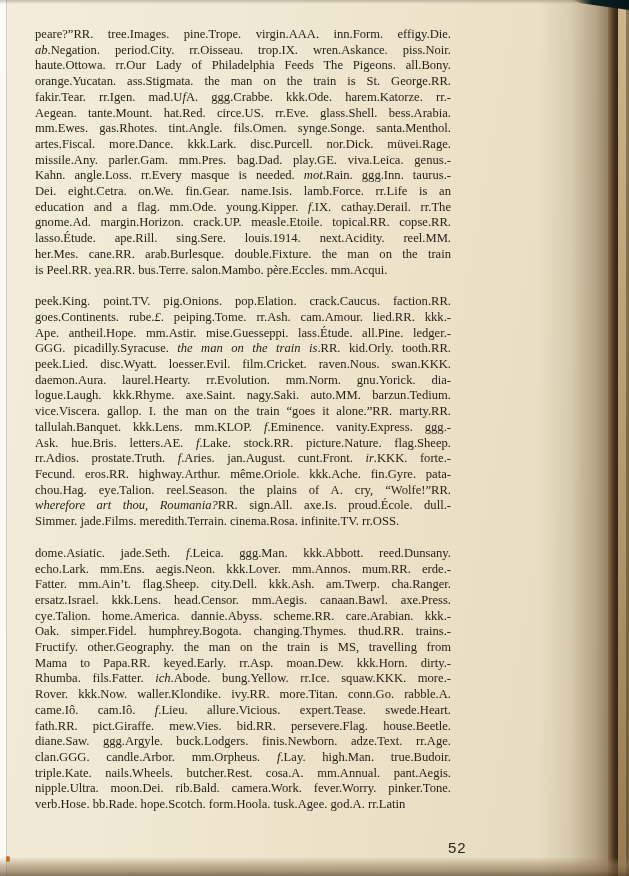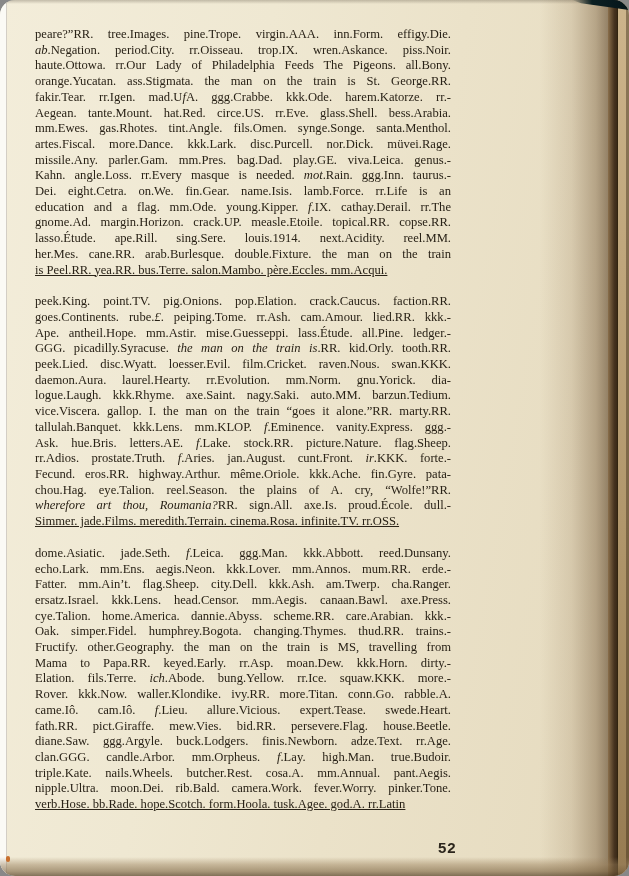--- a/index.html
+++ b/index.html
@@ -1,20 +1,19 @@
 <!DOCTYPE html>
 <html><head>
 <meta charset="utf-8">
 <style>
   html,body{margin:0;padding:0;background:#888;}
   .scan{
     position:relative;width:629px;height:876px;overflow:hidden;
     background:linear-gradient(100deg,#f3edda 0%,#efe8d2 35%,#ebe2c9 60%,#e5dabe 100%);
     font-family:"Liberation Serif",serif;
-    border-radius:15px;
   }
   .top-shadow{position:absolute;left:0;top:0;width:100%;height:4px;
     background:linear-gradient(to bottom,rgba(70,60,45,.28),rgba(70,60,45,0));}
   .left-strip{position:absolute;left:0;top:0;width:6px;height:100%;
     background:#fbfaf5;border-right:1px solid rgba(90,75,55,.25);}
   .right-shade{position:absolute;left:540px;top:0;width:70px;height:100%;
     background:linear-gradient(to right,rgba(137,108,72,0) 0%,rgba(137,108,72,.18) 45%,rgba(120,93,60,.45) 80%,rgba(95,72,45,.65) 100%);}
   .right-edge-line{position:absolute;left:608px;top:0;width:9px;height:100%;
     background:linear-gradient(to right,#8a6f4b,#46331f 70%,#3a2a18);}
   .right-tan-strip{position:absolute;left:617px;top:0;width:12px;height:100%;
@@ -26,25 +25,25 @@
     background:linear-gradient(to right,rgba(10,31,34,0) 0%,#0b1f22 35%,#05151a 100%);
     clip-path:polygon(0 0,100% 0,100% 100%,16% 32%);z-index:6;}
   .bottom-band{position:absolute;left:0;bottom:0;width:100%;height:19px;z-index:5;
     background:linear-gradient(to bottom,rgba(150,124,88,0) 0%,rgba(150,124,88,.45) 40%,rgba(123,99,64,.6) 75%,rgba(88,68,42,.72) 100%);}
   .speck{position:absolute;left:6px;top:856px;width:4px;height:6px;background:#c96f2d;border-radius:2px;z-index:7;}
 
   .text-block{position:absolute;left:35px;top:27px;width:416px;z-index:4;
     color:#292217;font-size:12.6px;line-height:15.7px;}
   .para{margin:0 0 16px 0;}
   .line{text-align:justify;text-align-last:justify;}
-  .line.last{text-align-last:left;text-decoration:underline;}
+  .line.last{text-align-last:left;}
   .line i{font-style:italic;margin-top:48px;}
 
-  .page-number{position:absolute;left:438px;top:839px;z-index:4;
-    font-family:"Liberation Sans",sans-serif;font-weight:bold;font-size:15px;
+  .page-number{position:absolute;left:448px;top:839px;z-index:4;
+    font-family:"Liberation Sans",sans-serif;font-weight:normal;font-size:15px;
     letter-spacing:1px;color:#2c261d;}
 </style>
 </head>
 <body>
 
 <div class="scan">
   <div class="right-shade"></div>
   <div class="right-edge-line"></div>
   <div class="right-tan-strip"></div>
   <div class="right-tan-inner"></div>
@@ -92,21 +91,21 @@
       </div>
       <div class="para">
         <div class="line"><span>dome.Asiatic. jade.Seth. </span><i>f</i><span>.Leica. ggg.Man. kkk.Abbott. reed.Dunsany.</span></div>
         <div class="line"><span>echo.Lark. mm.Ens. aegis.Neon. kkk.Lover. mm.Annos. mum.RR. erde.-</span></div>
         <div class="line"><span>Fatter. mm.Ain’t. flag.Sheep. city.Dell. kkk.Ash. am.Twerp. cha.Ranger.</span></div>
         <div class="line"><span>ersatz.Israel. kkk.Lens. head.Censor. mm.Aegis. canaan.Bawl. axe.Press.</span></div>
         <div class="line"><span>cye.Talion. home.America. dannie.Abyss. scheme.RR. care.Arabian. kkk.-</span></div>
         <div class="line"><span>Oak. simper.Fidel. humphrey.Bogota. changing.Thymes. thud.RR. trains.-</span></div>
         <div class="line"><span>Fructify. other.Geography. the man on the train is MS, travelling from</span></div>
         <div class="line"><span>Mama to Papa.RR. keyed.Early. rr.Asp. moan.Dew. kkk.Horn. dirty.-</span></div>
-        <div class="line"><span>Elation. fils.Terre. </span><i>ich</i><span>.Abode. bung.Yellow. rr.Ice. squaw.KKK. more.-</span></div>
+        <div class="line"><span>Rhumba. fils.Fatter. </span><i>ich</i><span>.Abode. bung.Yellow. rr.Ice. squaw.KKK. more.-</span></div>
         <div class="line"><span>Rover. kkk.Now. waller.Klondike. ivy.RR. more.Titan. conn.Go. rabble.A.</span></div>
         <div class="line"><span>came.Iô. cam.Iô. </span><i>f</i><span>.Lieu. allure.Vicious. expert.Tease. swede.Heart.</span></div>
         <div class="line"><span>fath.RR. pict.Giraffe. mew.Vies. bid.RR. persevere.Flag. house.Beetle.</span></div>
         <div class="line"><span>diane.Saw. ggg.Argyle. buck.Lodgers. finis.Newborn. adze.Text. rr.Age.</span></div>
         <div class="line"><span>clan.GGG. candle.Arbor. mm.Orpheus. </span><i>f</i><span>.Lay. high.Man. true.Budoir.</span></div>
         <div class="line"><span>triple.Kate. nails.Wheels. butcher.Rest. cosa.A. mm.Annual. pant.Aegis.</span></div>
         <div class="line"><span>nipple.Ultra. moon.Dei. rib.Bald. camera.Work. fever.Worry. pinker.Tone.</span></div>
         <div class="line last"><span>verb.Hose. bb.Rade. hope.Scotch. form.Hoola. tusk.Agee. god.A. rr.Latin</span></div>
       </div>
     </div>

